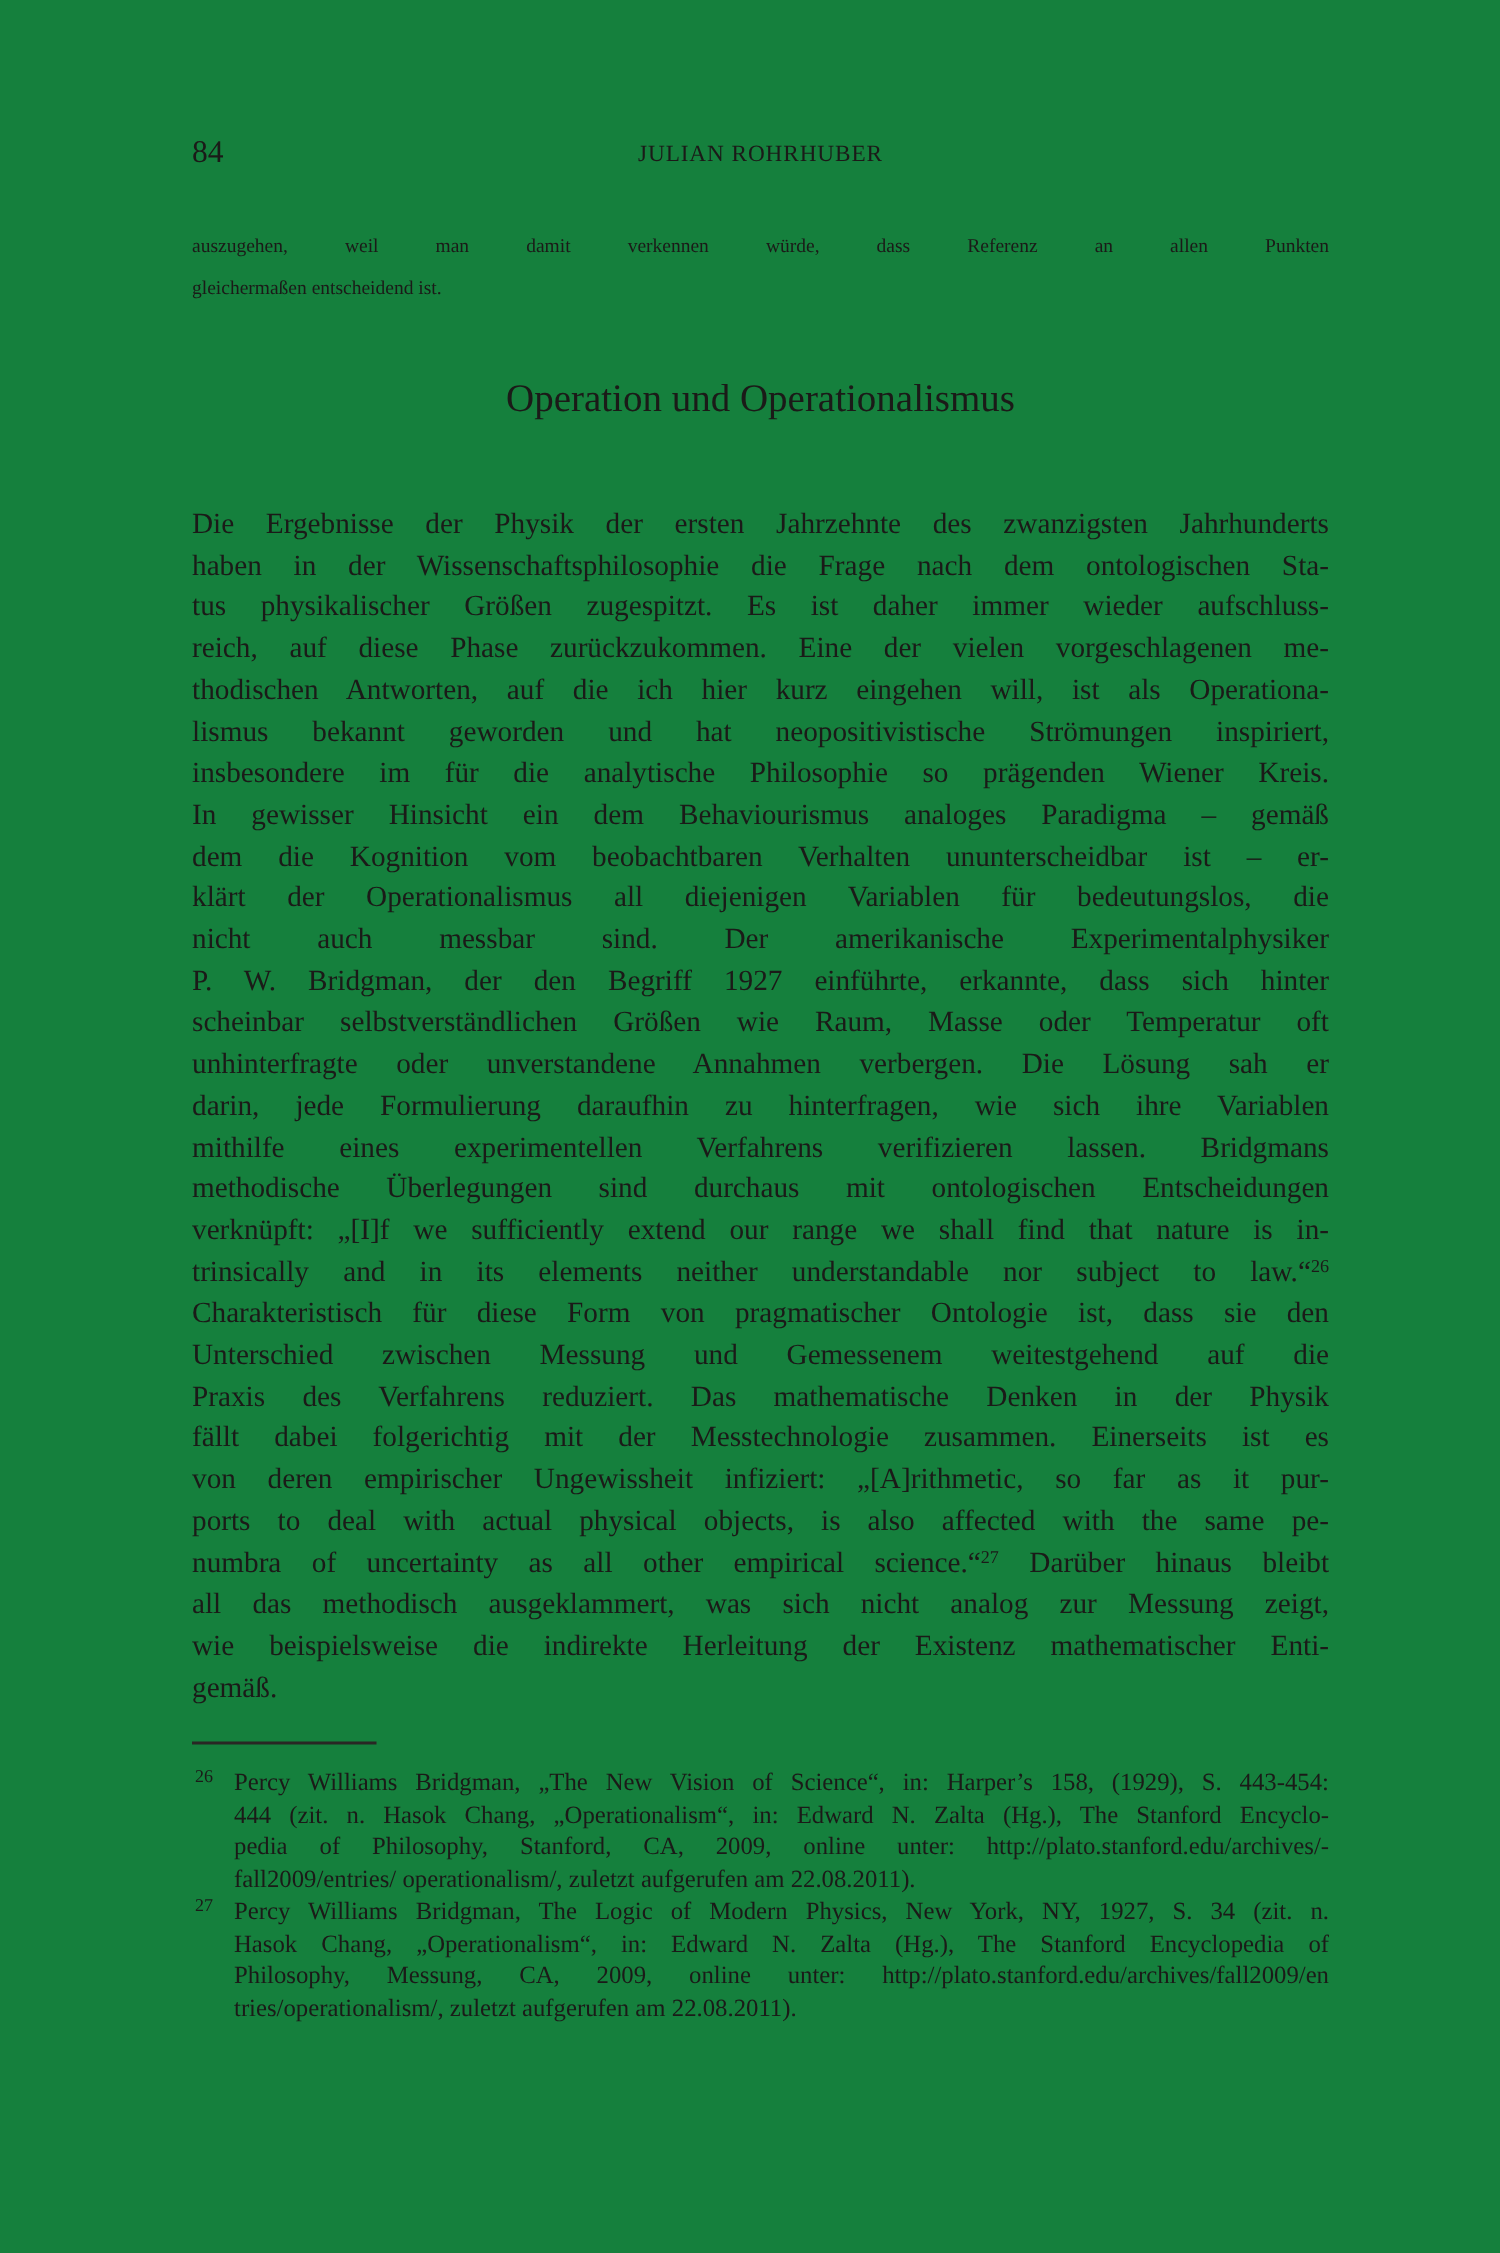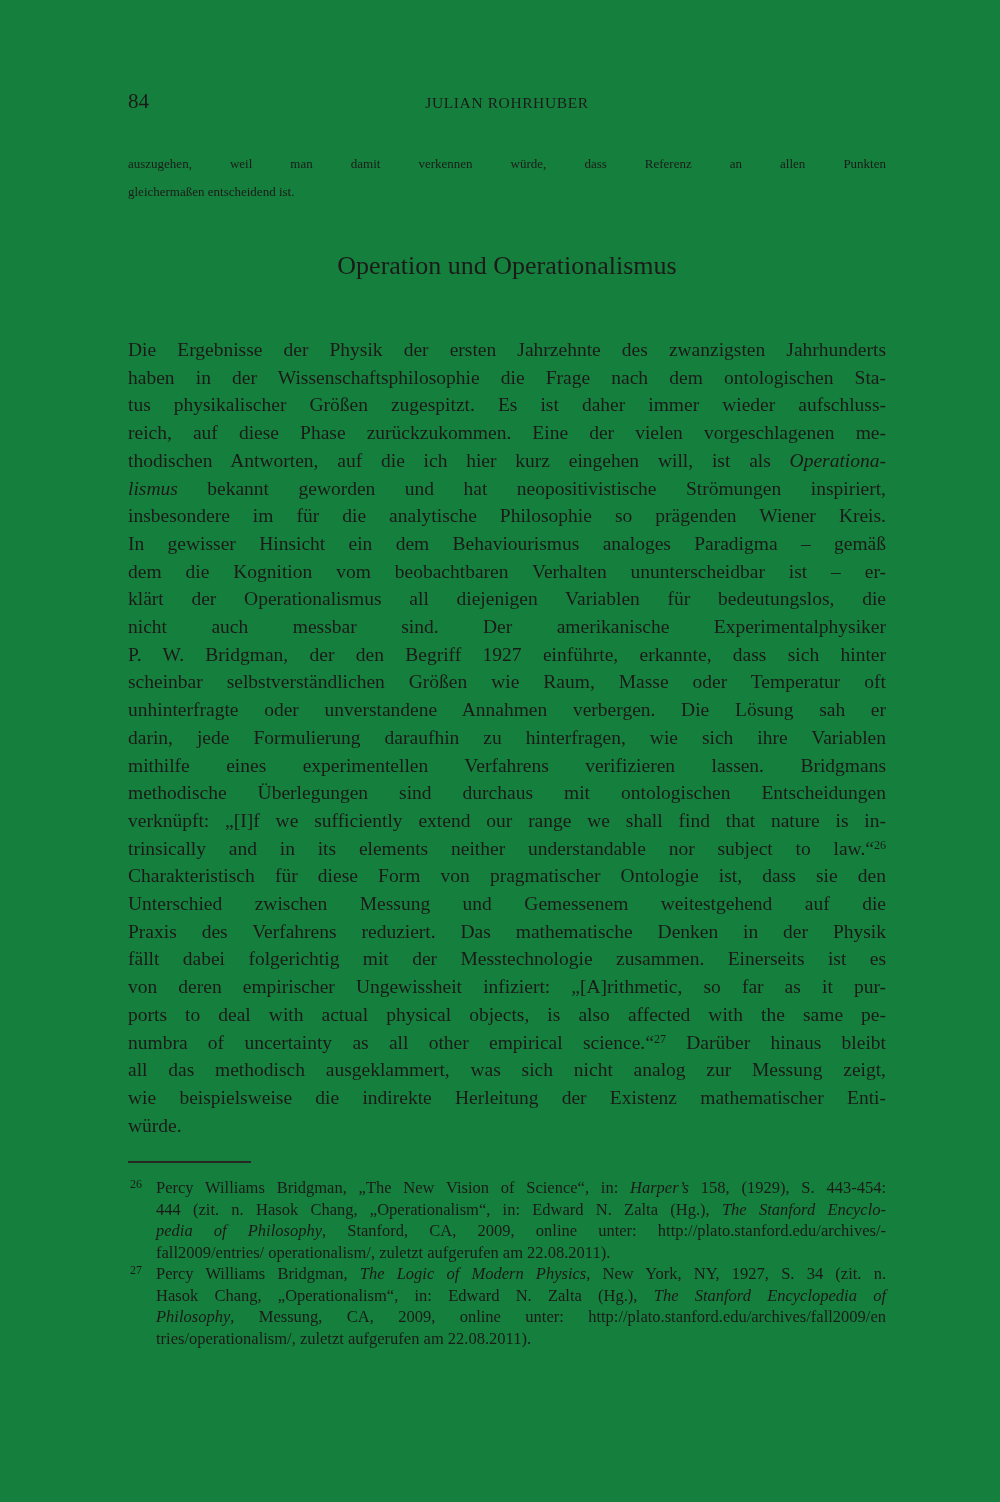--- a/index.html
+++ b/index.html
@@ -56,21 +56,21 @@
     top: 1177px; left: 128px; width: 758px;
     font-size: 16.5px; line-height: 21.5px;
   }
   .footnote { position: relative; padding-left: 28px; }
   .fn-marker {
     position: absolute; left: 2px; top: -3px;
     font-size: 12px;
   }
   .tline { text-align: justify; text-align-last: justify; }
   .tline.last { text-align: center; text-align-last: left; }
-  .i { font-style: italic; }
+  .i { }
   .sup {
     font-size: 0.62em;
     position: relative; top: -0.45em;
     line-height: 0;
   }
 </style>
 </head>
 <body>
 
 <div class="page">
@@ -108,21 +108,21 @@
       <div class="tline"><span>trinsically and in its elements neither understandable nor subject to law.“</span><span class="sup">26</span></div>
       <div class="tline"><span>Charakteristisch für diese Form von pragmatischer Ontologie ist, dass sie den</span></div>
       <div class="tline"><span>Unterschied zwischen Messung und Gemessenem weitestgehend auf die</span></div>
       <div class="tline"><span>Praxis des Verfahrens reduziert. Das mathematische Denken in der Physik</span></div>
       <div class="tline"><span>fällt dabei folgerichtig mit der Messtechnologie zusammen. Einerseits ist es</span></div>
       <div class="tline"><span>von deren empirischer Ungewissheit infiziert: „[A]rithmetic, so far as it pur-</span></div>
       <div class="tline"><span>ports to deal with actual physical objects, is also affected with the same pe-</span></div>
       <div class="tline"><span>numbra of uncertainty as all other empirical science.“</span><span class="sup">27</span><span> Darüber hinaus bleibt</span></div>
       <div class="tline"><span>all das methodisch ausgeklammert, was sich nicht analog zur Messung zeigt,</span></div>
       <div class="tline"><span>wie beispielsweise die indirekte Herleitung der Existenz mathematischer Enti-</span></div>
-      <div class="tline last"><span>würde.</span></div>
+      <div class="tline last"><span>gemäß.</span></div>
     </div>
 
   <div class="fn-rule"></div>
 
   <div class="footnotes">
       <div class="footnote">
         <span class="fn-marker">26</span>
         <div class="tline"><span>Percy Williams Bridgman, „The New Vision of Science“, in: </span><span class="i">Harper’s</span><span> 158, (1929), S. 443-454:</span></div>
         <div class="tline"><span>444 (zit. n. Hasok Chang, „Operationalism“, in: Edward N. Zalta (Hg.), </span><span class="i">The Stanford Encyclo-</span></div>
         <div class="tline"><span class="i">pedia of Philosophy</span><span>, Stanford, CA, 2009, online unter: http://plato.stanford.edu/archives/-</span></div>

